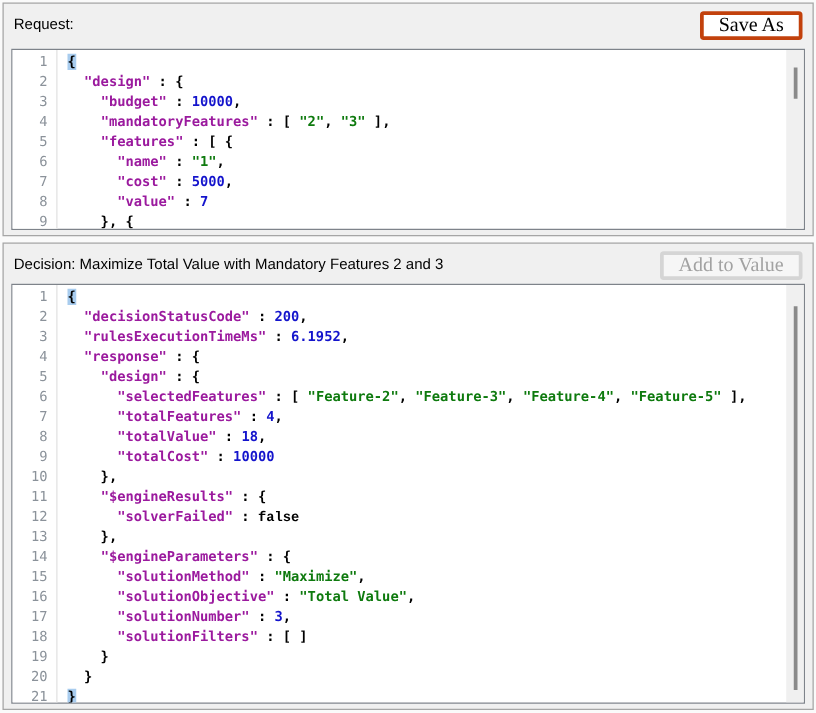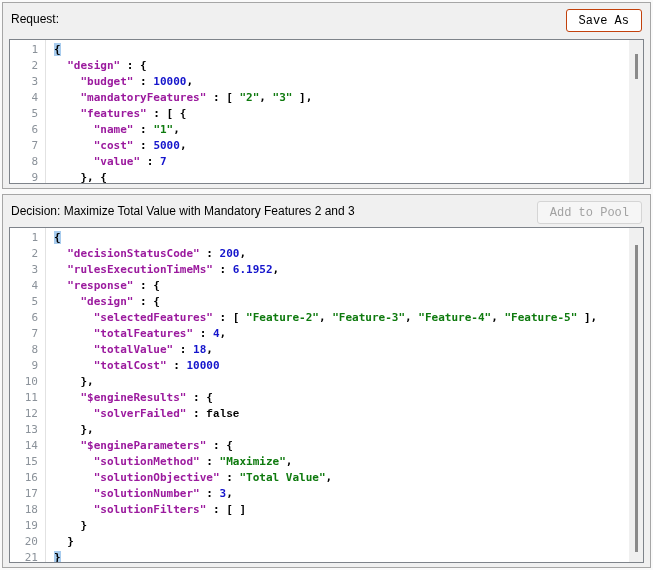--- a/index.html
+++ b/index.html
@@ -15,23 +15,23 @@
   }
   .panel-request  { top:2px;   height:187px; }
   .panel-decision { top:194px; height:374px; }
   .panel-title {
     position:absolute; left:8px; top:9px;
     font-size:12px; color:#000;
   }
   .btn {
     position:absolute; right:8px; top:6px;
     height:23px; padding:0 12px;
-    font-family:Liberation Mono, monospace; font-size:12px;
+    font-family:Liberation Serif, serif; font-size:16px;
     background:#FFFFFF; color:#000;
-    border:1px solid #c2410c; border-radius:3px;
+    border:3px solid #c2410c; border-radius:3px;
   }
   .btn:disabled, .btn.disabled {
     background:#F6F6F6; color:#A2A2A2; border-color:#D5D5D5;
   }
   .editor {
     position:absolute; left:6px; right:6px;
     background:#FFFFFF; border:1px solid #7E838A;
     overflow:hidden;
     font-family:"DejaVu Sans Mono","Liberation Mono",monospace;
     font-size:11px; font-weight:bold; line-height:16px;
@@ -79,21 +79,21 @@
       <div class="gutter"><div class="ln">1</div><div class="ln">2</div><div class="ln">3</div><div class="ln">4</div><div class="ln">5</div><div class="ln">6</div><div class="ln">7</div><div class="ln">8</div><div class="ln">9</div></div>
       <div class="code"><div class="line"><span class="seg-hb">{</span></div><div class="line"><span class="seg-p">  </span><span class="seg-k">"design"</span><span class="seg-p"> : {</span></div><div class="line"><span class="seg-p">    </span><span class="seg-k">"budget"</span><span class="seg-p"> : </span><span class="seg-n">10000</span><span class="seg-p">,</span></div><div class="line"><span class="seg-p">    </span><span class="seg-k">"mandatoryFeatures"</span><span class="seg-p"> : [ </span><span class="seg-s">"2"</span><span class="seg-p">, </span><span class="seg-s">"3"</span><span class="seg-p"> ],</span></div><div class="line"><span class="seg-p">    </span><span class="seg-k">"features"</span><span class="seg-p"> : [ {</span></div><div class="line"><span class="seg-p">      </span><span class="seg-k">"name"</span><span class="seg-p"> : </span><span class="seg-s">"1"</span><span class="seg-p">,</span></div><div class="line"><span class="seg-p">      </span><span class="seg-k">"cost"</span><span class="seg-p"> : </span><span class="seg-n">5000</span><span class="seg-p">,</span></div><div class="line"><span class="seg-p">      </span><span class="seg-k">"value"</span><span class="seg-p"> : </span><span class="seg-n">7</span></div><div class="line"><span class="seg-p">    }, {</span></div></div>
       <div class="vtrack">
         <div class="vthumb" style="top: 10%; height: 17%;"></div>
       </div>
     </div>
   </div>
 
   <div class="panel panel-decision">
     <div class="panel-title">Decision: Maximize Total Value with Mandatory Features 2 and 3</div>
-    <button class="btn disabled" disabled="">Add to Pool</button>
+    <button class="btn disabled" disabled="">Add to Value</button>
     <div class="editor editor-decision">
       <div class="gutter"><div class="ln">1</div><div class="ln">2</div><div class="ln">3</div><div class="ln">4</div><div class="ln">5</div><div class="ln">6</div><div class="ln">7</div><div class="ln">8</div><div class="ln">9</div><div class="ln">10</div><div class="ln">11</div><div class="ln">12</div><div class="ln">13</div><div class="ln">14</div><div class="ln">15</div><div class="ln">16</div><div class="ln">17</div><div class="ln">18</div><div class="ln">19</div><div class="ln">20</div><div class="ln">21</div></div>
       <div class="code"><div class="line"><span class="seg-hb">{</span></div><div class="line"><span class="seg-p">  </span><span class="seg-k">"decisionStatusCode"</span><span class="seg-p"> : </span><span class="seg-n">200</span><span class="seg-p">,</span></div><div class="line"><span class="seg-p">  </span><span class="seg-k">"rulesExecutionTimeMs"</span><span class="seg-p"> : </span><span class="seg-n">6.1952</span><span class="seg-p">,</span></div><div class="line"><span class="seg-p">  </span><span class="seg-k">"response"</span><span class="seg-p"> : {</span></div><div class="line"><span class="seg-p">    </span><span class="seg-k">"design"</span><span class="seg-p"> : {</span></div><div class="line"><span class="seg-p">      </span><span class="seg-k">"selectedFeatures"</span><span class="seg-p"> : [ </span><span class="seg-s">"Feature-2"</span><span class="seg-p">, </span><span class="seg-s">"Feature-3"</span><span class="seg-p">, </span><span class="seg-s">"Feature-4"</span><span class="seg-p">, </span><span class="seg-s">"Feature-5"</span><span class="seg-p"> ],</span></div><div class="line"><span class="seg-p">      </span><span class="seg-k">"totalFeatures"</span><span class="seg-p"> : </span><span class="seg-n">4</span><span class="seg-p">,</span></div><div class="line"><span class="seg-p">      </span><span class="seg-k">"totalValue"</span><span class="seg-p"> : </span><span class="seg-n">18</span><span class="seg-p">,</span></div><div class="line"><span class="seg-p">      </span><span class="seg-k">"totalCost"</span><span class="seg-p"> : </span><span class="seg-n">10000</span></div><div class="line"><span class="seg-p">    },</span></div><div class="line"><span class="seg-p">    </span><span class="seg-k">"$engineResults"</span><span class="seg-p"> : {</span></div><div class="line"><span class="seg-p">      </span><span class="seg-k">"solverFailed"</span><span class="seg-p"> : </span><span class="seg-b">false</span></div><div class="line"><span class="seg-p">    },</span></div><div class="line"><span class="seg-p">    </span><span class="seg-k">"$engineParameters"</span><span class="seg-p"> : {</span></div><div class="line"><span class="seg-p">      </span><span class="seg-k">"solutionMethod"</span><span class="seg-p"> : </span><span class="seg-s">"Maximize"</span><span class="seg-p">,</span></div><div class="line"><span class="seg-p">      </span><span class="seg-k">"solutionObjective"</span><span class="seg-p"> : </span><span class="seg-s">"Total Value"</span><span class="seg-p">,</span></div><div class="line"><span class="seg-p">      </span><span class="seg-k">"solutionNumber"</span><span class="seg-p"> : </span><span class="seg-n">3</span><span class="seg-p">,</span></div><div class="line"><span class="seg-p">      </span><span class="seg-k">"solutionFilters"</span><span class="seg-p"> : [ ]</span></div><div class="line"><span class="seg-p">    }</span></div><div class="line"><span class="seg-p">  }</span></div><div class="line"><span class="seg-hb">}</span></div></div>
       <div class="vtrack">
         <div class="vthumb" style="top: 5%; height: 92%;"></div>
       </div>
     </div>
   </div>
 
 </div>

